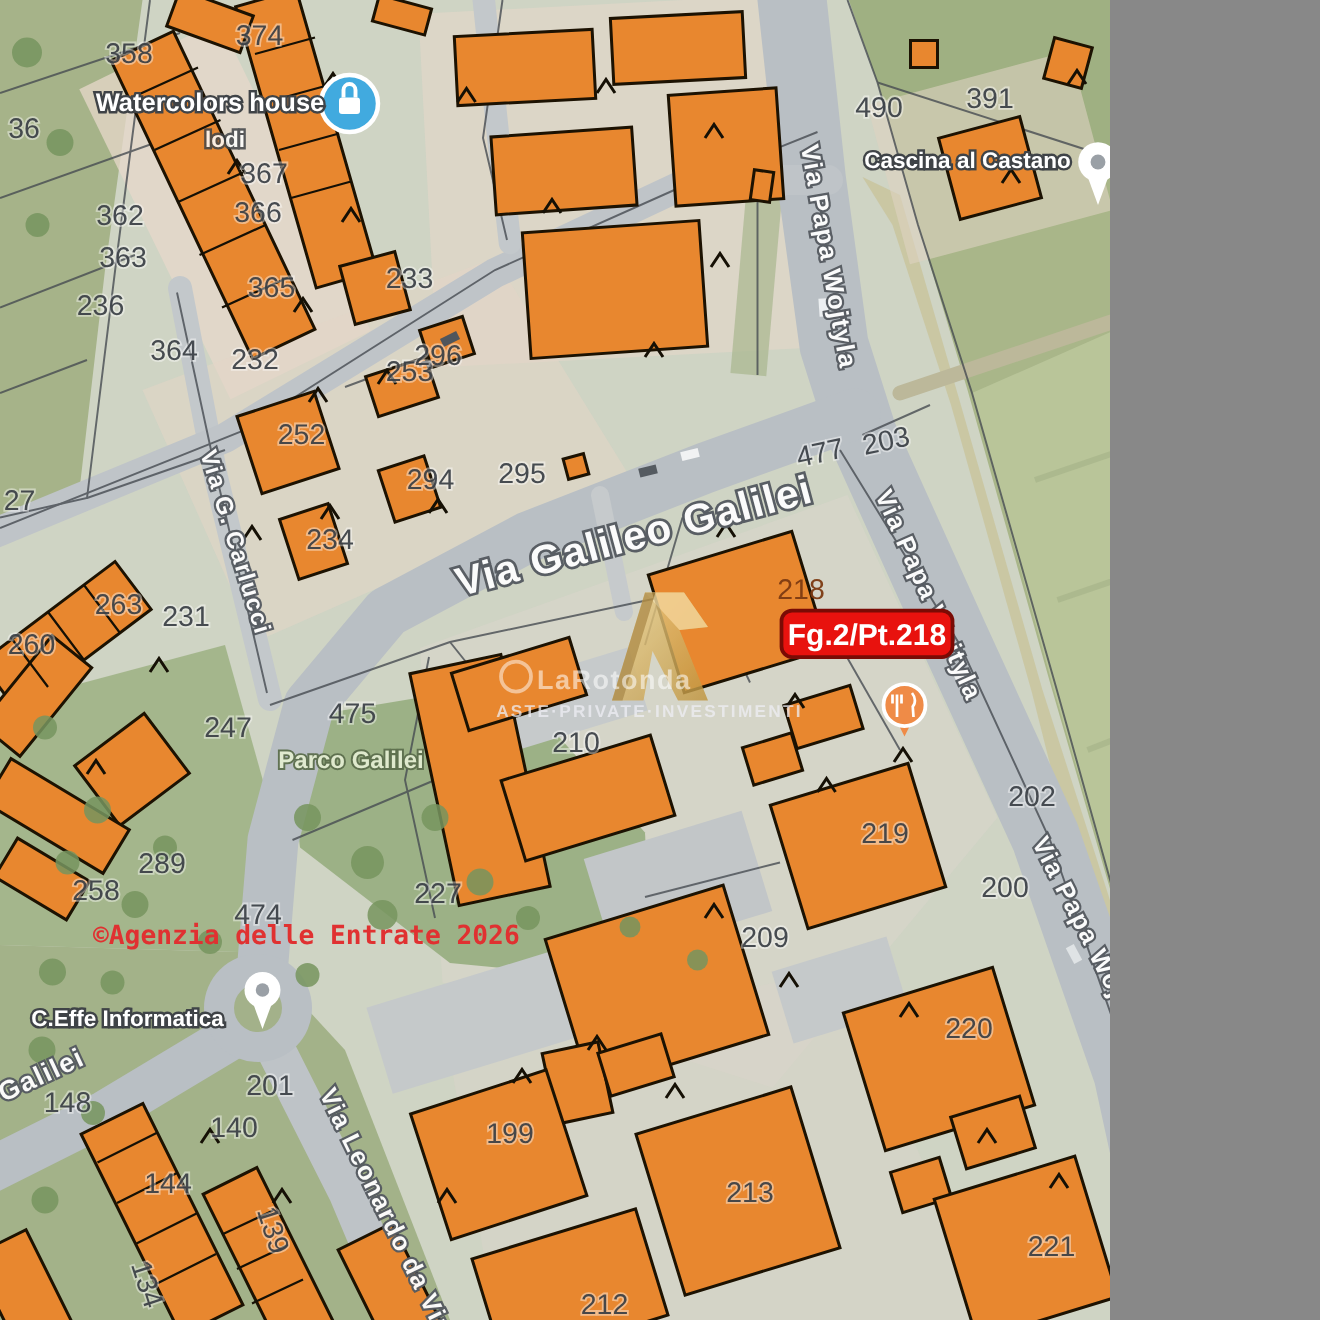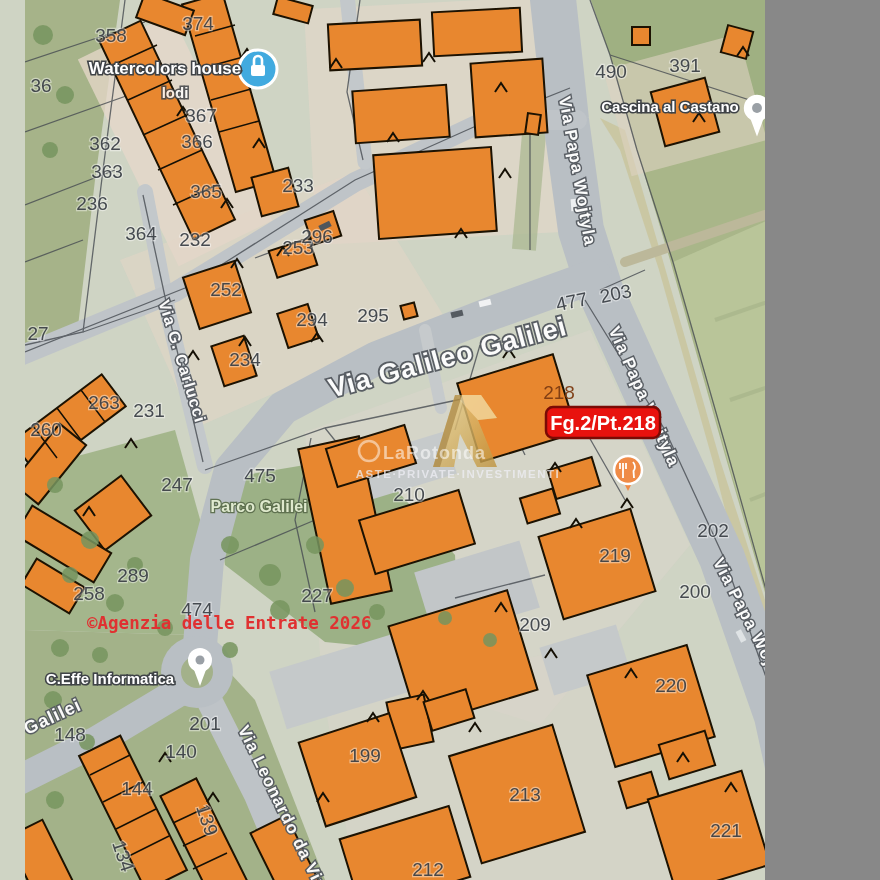--- a/index.html
+++ b/index.html
@@ -1,16 +1,16 @@
 <!DOCTYPE html>
 <html><head>
 <meta charset="utf-8">
 <style>
   html,body{margin:0;padding:0;background:#888;}
-  #stage{width:740px;height:880px;position:relative;overflow:hidden;background:#cfd4c4;padding-left:25px;}
+  #stage{width:740px;height:880px;position:relative;overflow:hidden;background:#cfd4c4;}
   svg{display:block}
   text{font-family:"Liberation Sans",sans-serif;}
   .parcel{font-size:19px;fill:#3f444a;text-anchor:middle;paint-order:stroke;stroke:rgba(255,255,255,.45);stroke-width:2.4px;opacity:.95;}
   .street{font-weight:bold;fill:#fdfdfd;text-anchor:middle;paint-order:stroke;stroke:#565b61;stroke-width:3px;opacity:.97;}
   .street.main{stroke-width:3.6px;}
   .poi{font-weight:bold;font-size:17px;fill:#fff;text-anchor:middle;paint-order:stroke;stroke:#3f4347;stroke-width:3.2px;}
   .poi.small{font-size:15px;}
   .park-label{font-weight:bold;font-size:16px;fill:#e3edd1;text-anchor:middle;paint-order:stroke;stroke:#5c6e4d;stroke-width:2.6px;opacity:.95;}
   .copyright{font-family:"DejaVu Sans Mono",monospace;font-weight:bold;font-size:17.5px;fill:#e03131;}
   .plate-text{font-weight:bold;font-size:20px;fill:#ffffff;text-anchor:middle;}

